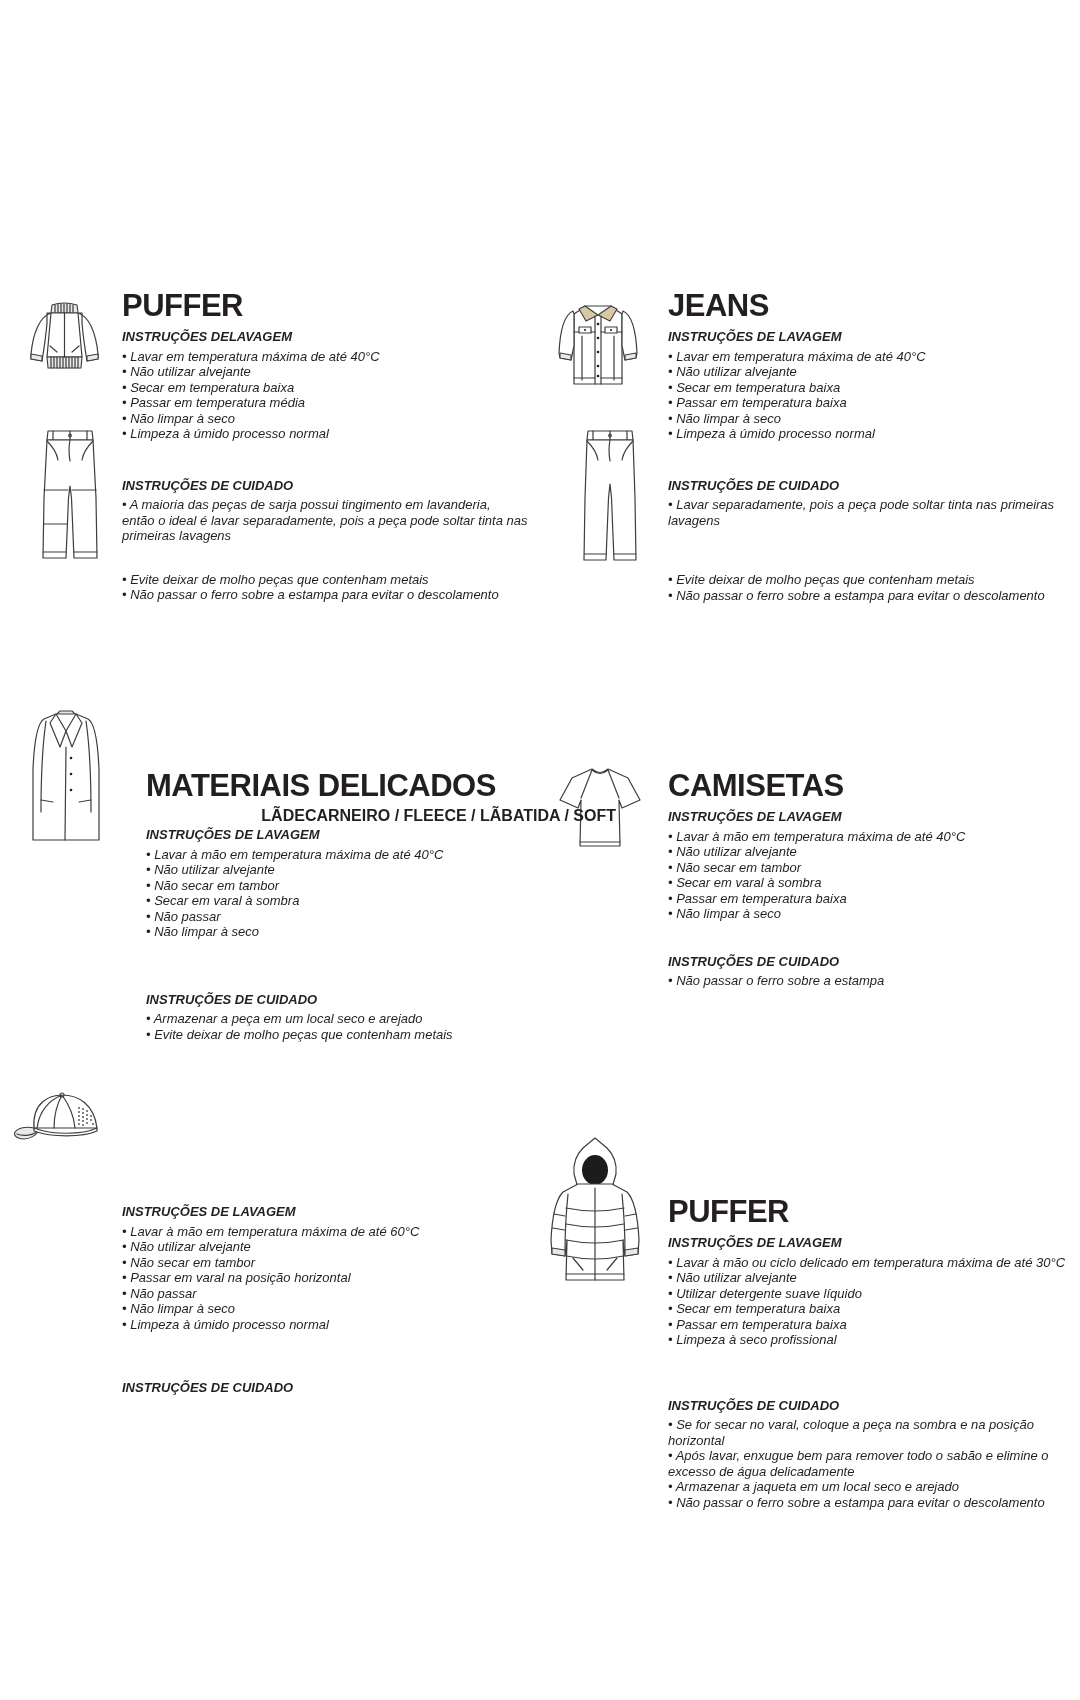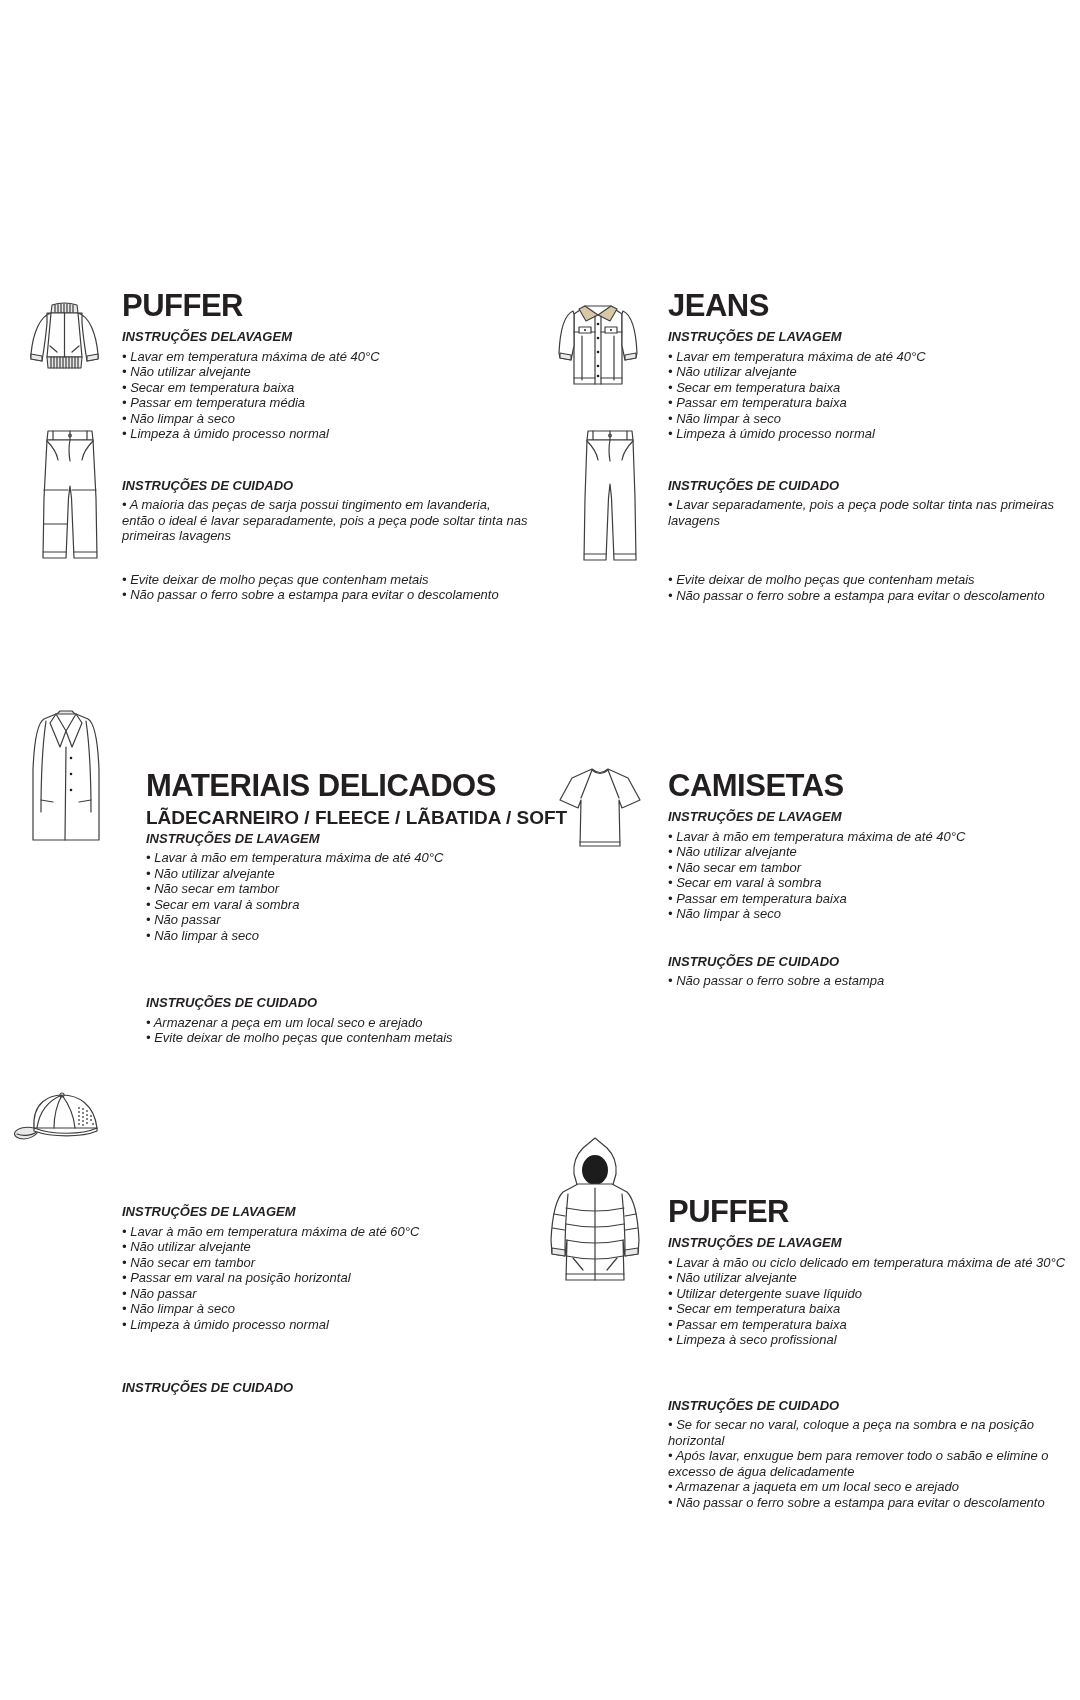--- a/index.html
+++ b/index.html
@@ -2,21 +2,21 @@
 <html lang="pt"><head>
 <meta charset="utf-8">
 <style>
   * { margin:0; padding:0; box-sizing:border-box; }
   html,body { background:#ffffff; }
   body { font-family:"Liberation Sans", sans-serif; color:#231f20; }
   #page { position:relative; width:1080px; height:1700px; background:#ffffff; overflow:hidden; margin:0 auto; }
 
   .sec { position:absolute; }
   .title { font-size:31px; font-weight:bold; line-height:1; letter-spacing:-0.5px; }
-  .subtitle { font-size:19px; font-weight:bold; line-height:1.15; margin-top:6px; }
+  .subtitle { font-size:16px; font-weight:bold; line-height:1.15; margin-top:6px;text-align:right; }
   .subtitle:empty { display:none; }
   .head { font-size:13px; font-weight:bold; font-style:italic; line-height:15.5px; margin-top:8px; }
   .bullets { margin-top:4px; }
   .bullets .item { font-size:13px; font-weight:normal; font-style:italic; line-height:15.5px; white-space:pre-wrap; }
   .bullets.wash .item { white-space:pre; }
   .care-head { margin-top:36px; }
   .care-b { margin-top:28px; }
   .care-b:empty, .bullets:empty { display:none; }
 
   #sec-sarja     { left:122px; top:290px;  width:470px; }

